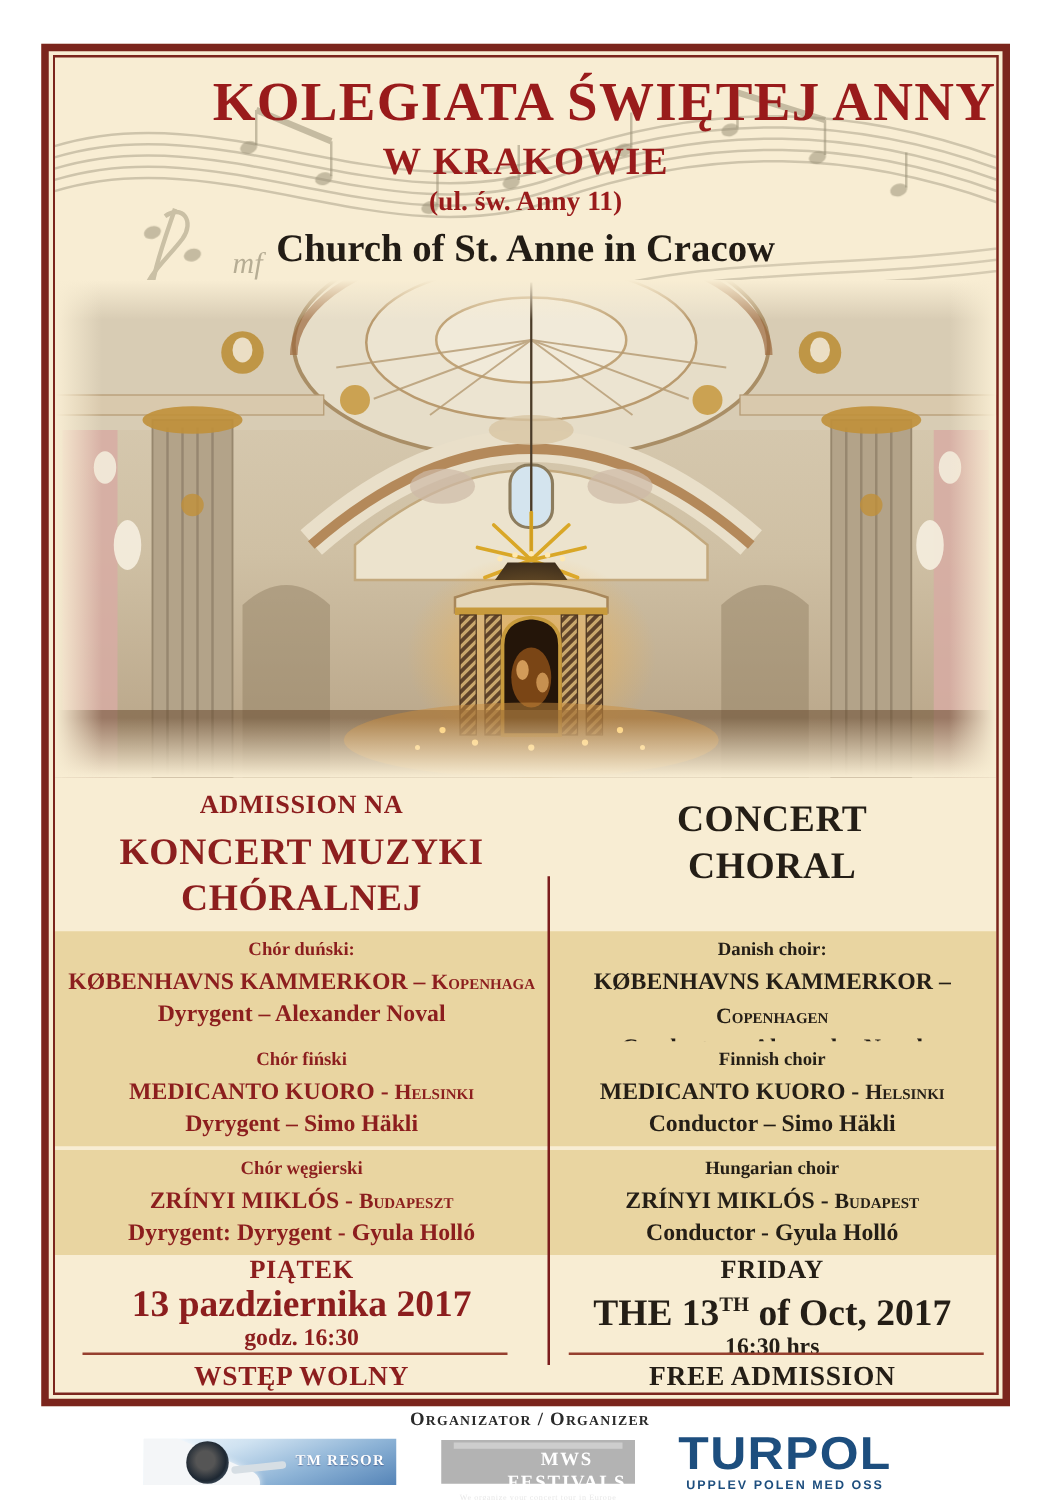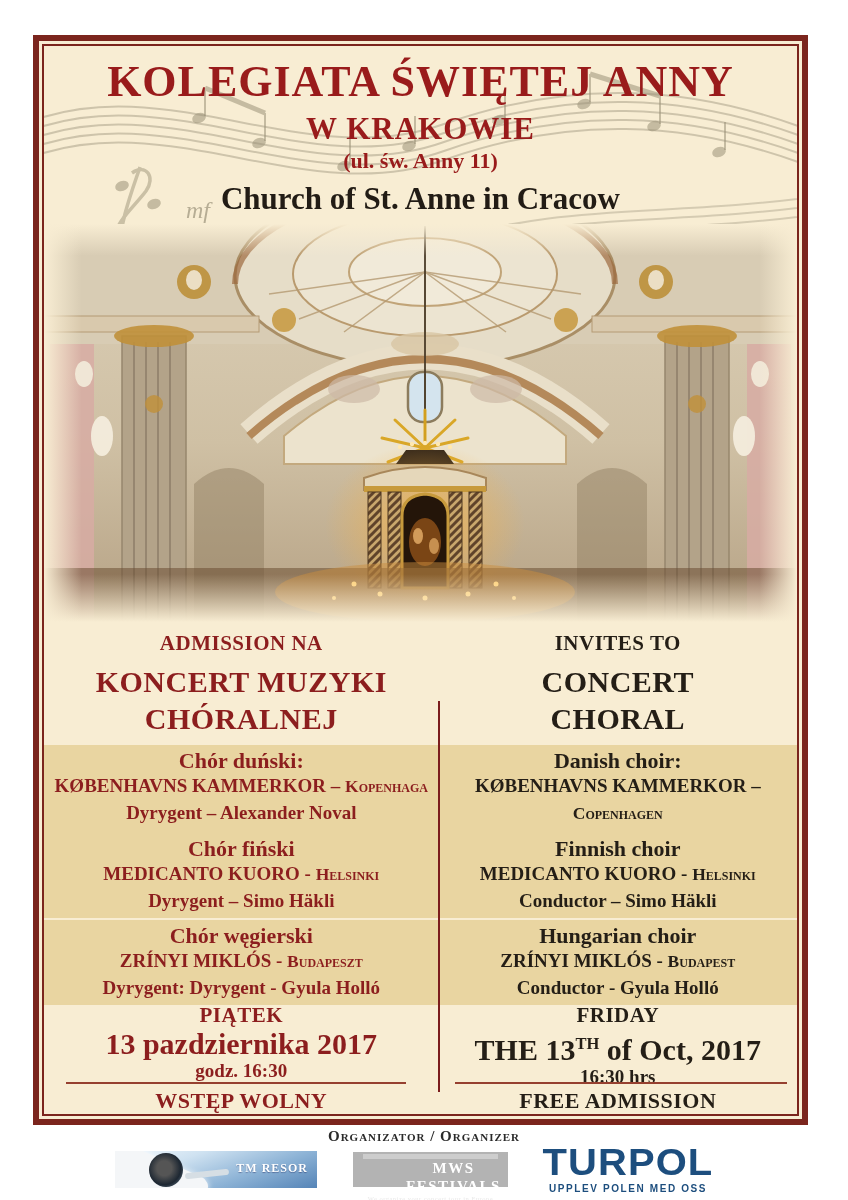--- a/index.html
+++ b/index.html
@@ -13,21 +13,21 @@
     border:6px solid #7b251d;background:#f8edd3;box-sizing:content-box;
   }
   .inner-line{
     position:absolute;inset:3px;border:2px solid #7b251d;pointer-events:none;z-index:10;
   }
   .content{position:absolute;inset:5px;z-index:2;}
   
   .music-deco{position:absolute;left:0;top:0;z-index:1;}
   
   .hdr{position:absolute;left:0;right:0;text-align:center;z-index:3;}
-  .t1{top:10px;font-size:44px;line-height:52px;font-weight:bold;color:#991b1b;letter-spacing:1px;}
+  .t1{top:10px;font-size:44px;line-height:52px;font-weight:bold;color:#991b1b;letter-spacing:1px;text-align:right;}
   .t2{top:64px;font-size:31px;line-height:38px;font-weight:bold;color:#991b1b;letter-spacing:1px;}
   .t3{top:101px;font-size:22px;line-height:28px;font-weight:bold;color:#991b1b;}
   .t4{top:133px;font-size:31px;line-height:40px;font-weight:bold;color:#221c15;}
   
   .photo{position:absolute;left:0;top:178px;width:753px;height:398px;z-index:2;}
   .photo svg{display:block;}
   .photo .fade{
     position:absolute;inset:0;
     background:
       linear-gradient(90deg,#f8edd3 0%,rgba(248,237,211,0) 5%,rgba(248,237,211,0) 95%,#f8edd3 100%),
@@ -40,21 +40,21 @@
   .en{color:#241e16;}
   .invite{top:584px;}
   .invite .lbl{font-size:21px;line-height:26px;font-weight:bold;letter-spacing:.5px;}
   .invite .big{font-size:30px;line-height:37px;font-weight:bold;margin-top:7px;letter-spacing:.5px;}
   .divider{position:absolute;left:calc(52.4% - 1px);top:655px;width:2px;height:391px;background:#7b1d1d;z-index:4;}
   
   .band{background:#e9d5a1;padding:4px 0;z-index:3;}
   .band1{top:699px;}
   .band2{top:787px;}
   .band3{top:874px;}
-  .band .clabel{font-size:22px;line-height:23px;font-weight:bold;font-family:Liberation Serif, serif;}
+  .band .clabel{font-size:15px;line-height:23px;font-weight:bold;font-family:Liberation Serif, serif;}
   .band .cname{font-size:19px;line-height:27px;font-weight:bold;}
   .band .ccond{font-size:19px;line-height:26px;font-weight:bold;}
   .sc{font-variant:small-caps;}
   .city{font-size:0.92em;}
   
   .when{top:957px;}
   .when .day{font-size:21px;line-height:24px;font-weight:bold;letter-spacing:.5px;}
   .when .date{font-size:30px;line-height:33px;font-weight:bold;}
   .when .time{font-size:19px;line-height:22px;font-weight:bold;}
   .when sup{font-size:.55em;vertical-align:super;}
@@ -292,21 +292,20 @@
 
     <div class="grid2 invite">
       <div class="cell pl">
         <div class="lbl">ADMISSION NA</div>
         <div class="big">
           <div>KONCERT MUZYKI</div>
           <div>CHÓRALNEJ</div>
         </div>
       </div>
       <div class="cell en">
-        <div class="lbl">INVITES TO</div>
         <div class="big">
           <div>CONCERT</div>
           <div>CHORAL</div>
         </div>
       </div>
     </div>
 
     <div class="divider"></div>
 
     <div class="grid2 band band1">

